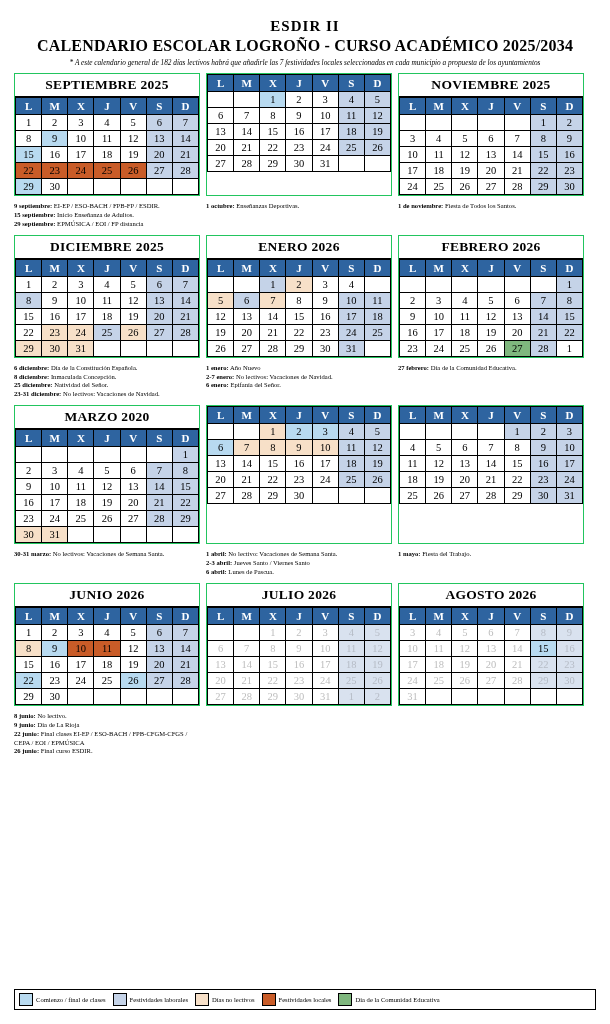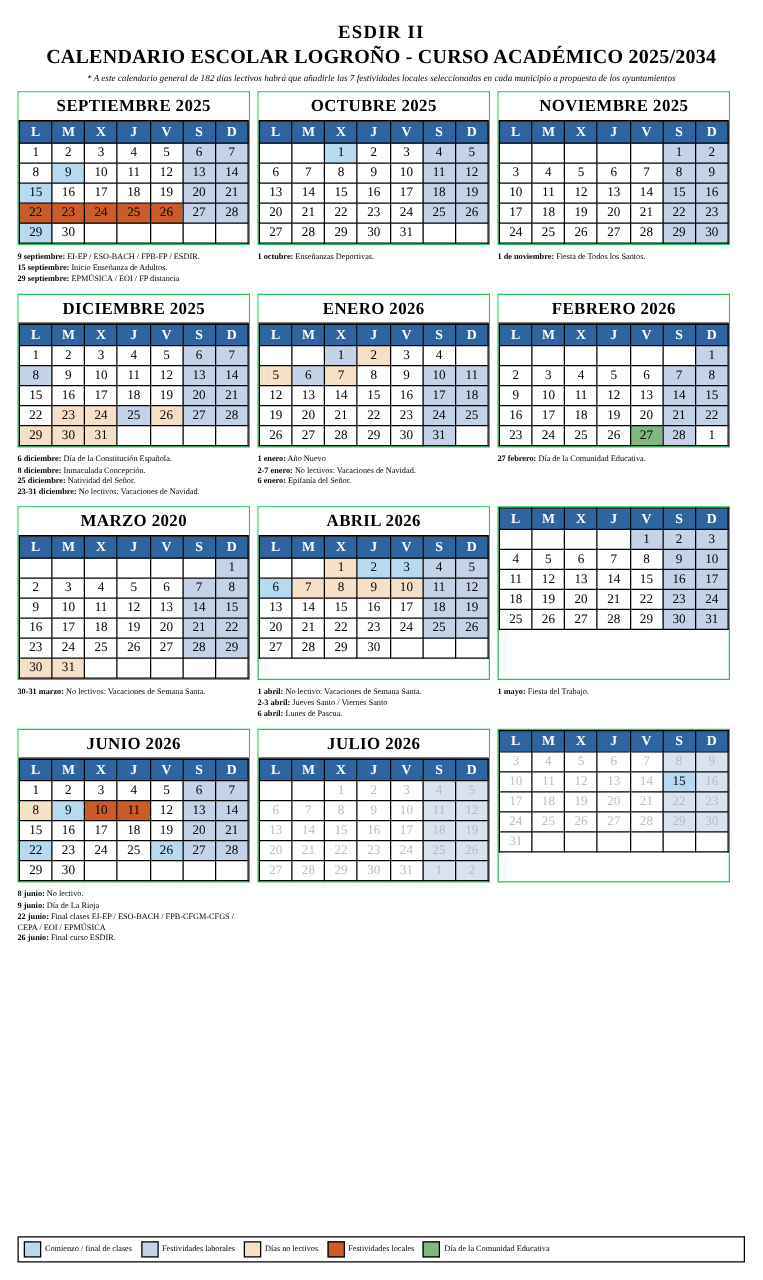--- a/index.html
+++ b/index.html
@@ -180,21 +180,20 @@
                 <td class="c-empty"></td>
                 <td class="c-empty"></td>
                 <td class="c-empty"></td>
                 <td class="c-empty"></td>
                 <td class="c-empty"></td>
               </tr>
             </tbody>
           </table>
         </div>
         <div class="cal">
-          <div class="title">OCTUBRE 2025</div>
           <table class="days">
             <thead>
               <tr>
                 <th class="">L</th>
                 <th class="">M</th>
                 <th class="">X</th>
                 <th class="">J</th>
                 <th class="">V</th>
                 <th class="satcol">S</th>
                 <th class="suncol">D</th>
@@ -600,21 +599,20 @@
                 <td class="c-empty"></td>
                 <td class="c-empty"></td>
                 <td class="c-empty"></td>
                 <td class="c-empty"></td>
                 <td class="c-empty"></td>
               </tr>
             </tbody>
           </table>
         </div>
         <div class="cal">
-          <div class="title">ABRIL 2026</div>
           <table class="days">
             <thead>
               <tr>
                 <th class="">L</th>
                 <th class="">M</th>
                 <th class="">X</th>
                 <th class="">J</th>
                 <th class="">V</th>
                 <th class="satcol">S</th>
                 <th class="suncol">D</th>
@@ -866,20 +864,21 @@
                 <td class="c-grey">29</td>
                 <td class="c-grey">30</td>
                 <td class="c-grey">31</td>
                 <td class="c-greyb">1</td>
                 <td class="c-greyb">2</td>
               </tr>
             </tbody>
           </table>
         </div>
         <div class="cal">
+          <div class="title">AGOSTO 2026</div>
           <table class="days">
             <thead>
               <tr>
                 <th class="">L</th>
                 <th class="">M</th>
                 <th class="">X</th>
                 <th class="">J</th>
                 <th class="">V</th>
                 <th class="satcol">S</th>
                 <th class="suncol">D</th>

